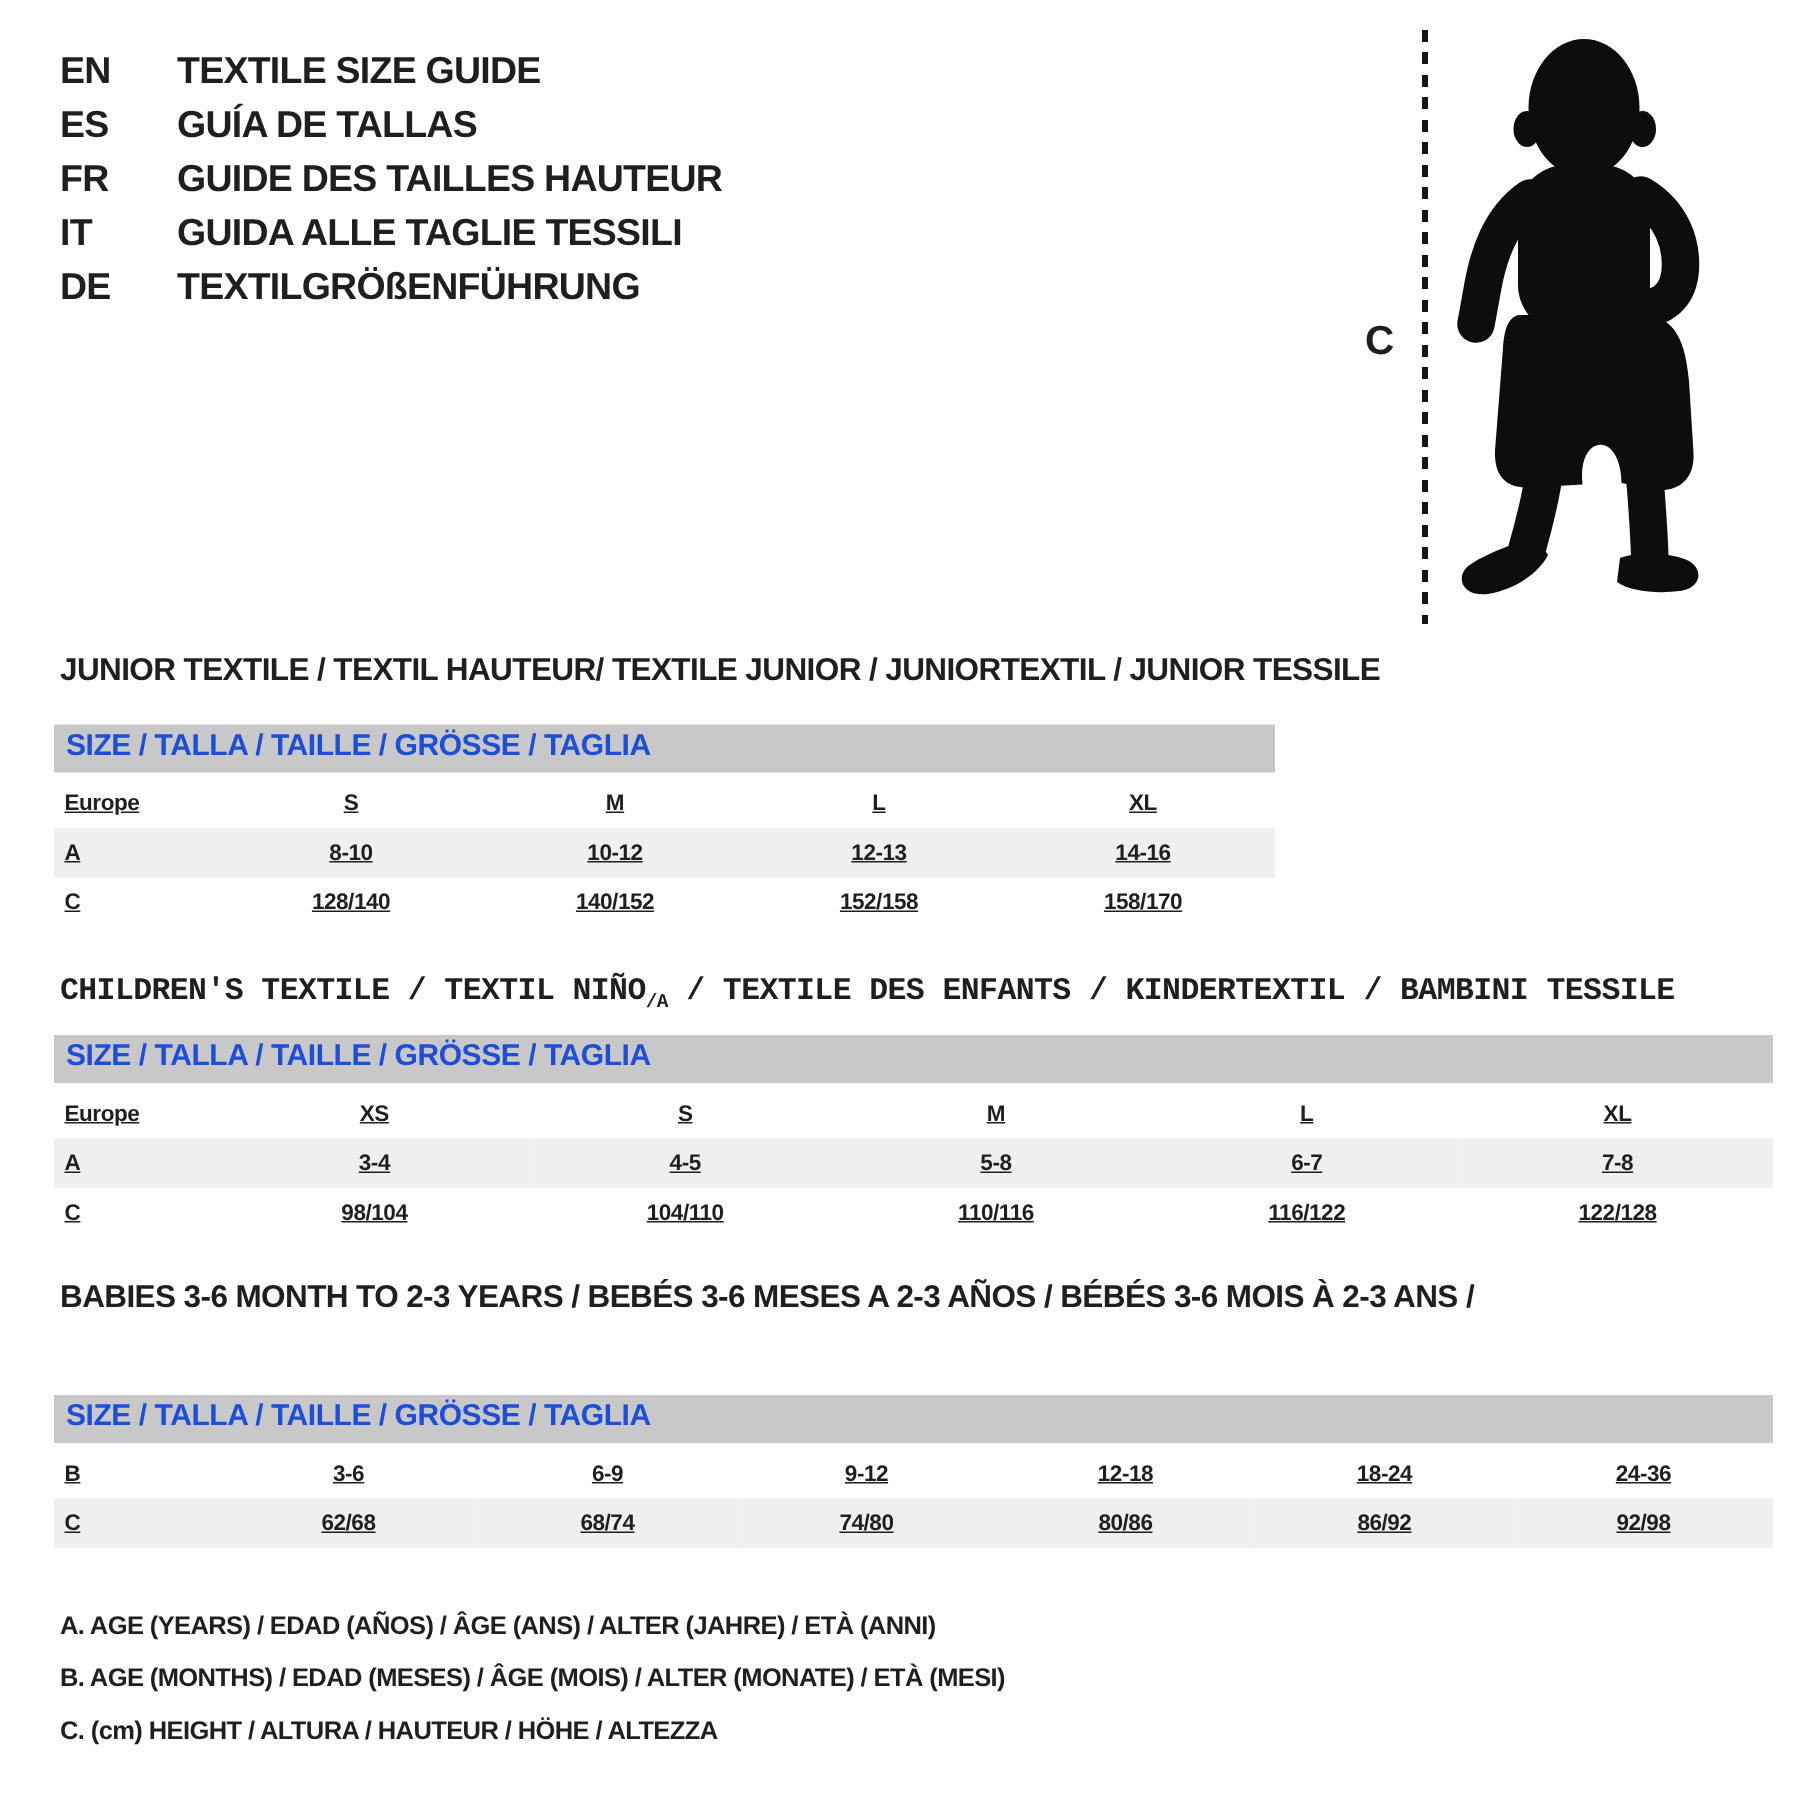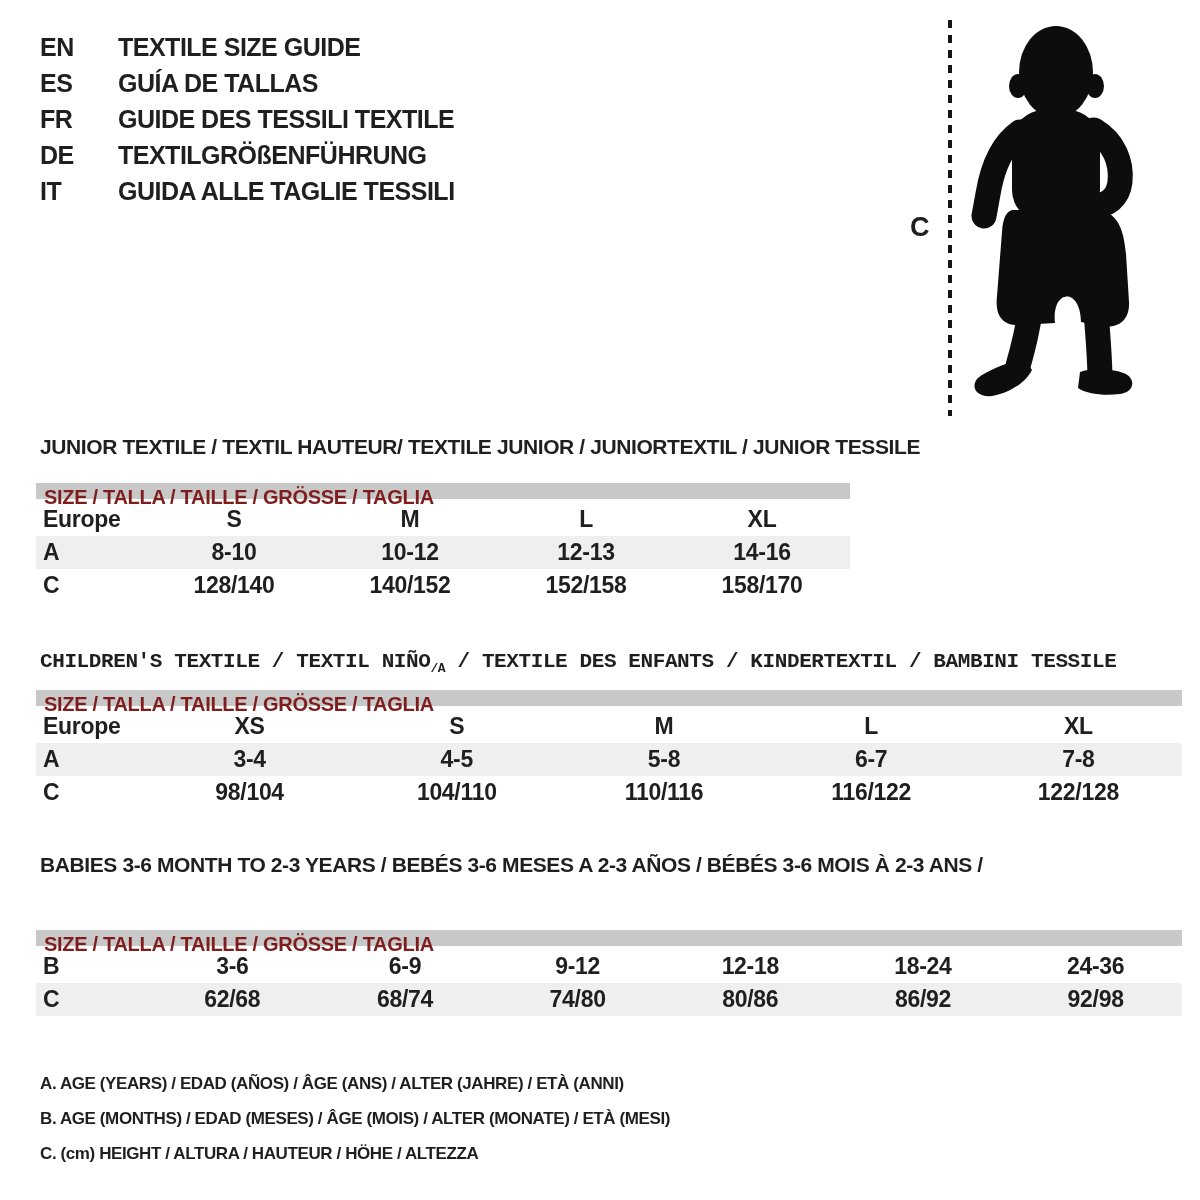--- a/index.html
+++ b/index.html
@@ -23,27 +23,27 @@
   }
   .measure-label{left:910px;top:212px;font-size:27px;font-weight:700;}
   .silhouette{left:968px;top:14px;}
 
   
   .sec-title{font-size:21px;font-weight:700;letter-spacing:-0.4px;white-space:nowrap;}
   .sub-a{font-size:13px;vertical-align:sub;}
 
   
   .size-bar{
-    background:#c8c8c8;height:16px;line-height:28px;padding-left:8px;
-    font-size:20px;font-weight:700;color:#7f1d1d;letter-spacing:-0.3px;
+    background:#c8c8c8;height:32px;line-height:28px;padding-left:8px;
+    font-size:20px;font-weight:700;color:#1d4ed8;letter-spacing:-0.3px;
   }
   table{width:100%;border-collapse:collapse;table-layout:fixed;margin-top:4px;}
   col.c-lbl{width:110px;}
-  td{height:33px;font-size:23px;font-weight:700;text-align:center;letter-spacing:-0.3px;
-     padding:0;vertical-align:middle;}
+  td{height:33px;font-size:15px;font-weight:700;text-align:center;letter-spacing:-0.3px;
+     padding:0;vertical-align:middle;text-decoration:underline;}
   td.lbl{text-align:left;padding-left:7px;}
   tr.alt{background:#efefef;}
 
   
   .babies-title div{line-height:35px;}
 
   
   .footer-notes div{font-size:17px;font-weight:700;line-height:35px;letter-spacing:-0.4px;white-space:nowrap;}
 </style>
 </head>
@@ -53,29 +53,29 @@
   <div class="lang-row">
     <span class="lang-code">EN</span>
     <span class="lang-label">TEXTILE SIZE GUIDE</span>
   </div>
   <div class="lang-row">
     <span class="lang-code">ES</span>
     <span class="lang-label">GUÍA DE TALLAS</span>
   </div>
   <div class="lang-row">
     <span class="lang-code">FR</span>
-    <span class="lang-label">GUIDE DES TESSILI TEXTILE</span>
+    <span class="lang-label">GUIDE DES TAILLES HAUTEUR</span>
+  </div>
+  <div class="lang-row">
+    <span class="lang-code">IT</span>
+    <span class="lang-label">GUIDA ALLE TAGLIE TESSILI</span>
   </div>
   <div class="lang-row">
     <span class="lang-code">DE</span>
     <span class="lang-label">TEXTILGRÖßENFÜHRUNG</span>
-  </div>
-  <div class="lang-row">
-    <span class="lang-code">IT</span>
-    <span class="lang-label">GUIDA ALLE TAGLIE TESSILI</span>
   </div>
 </div>
 
 <div class="abs measure-line"></div>
 <div class="abs measure-label">C</div>
 <svg class="abs silhouette" width="168" height="406" viewBox="0 0 168 406" xmlns="http://www.w3.org/2000/svg">
   <g fill="#0d0d0d" stroke="none">
     <ellipse cx="88" cy="58" rx="37" ry="46"></ellipse>
     <ellipse cx="50" cy="72" rx="9" ry="12"></ellipse>
     <ellipse cx="127" cy="72" rx="9" ry="12"></ellipse>

